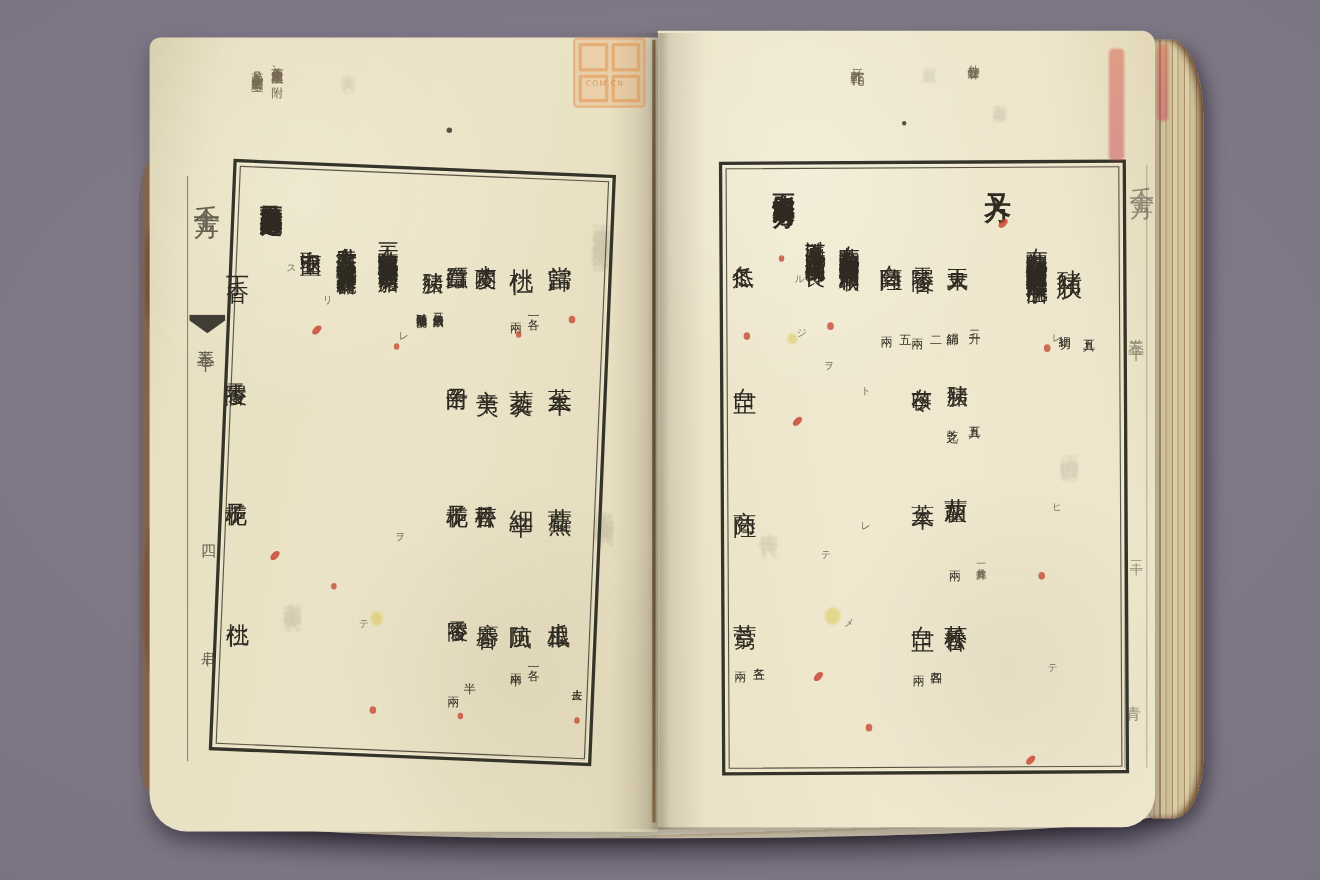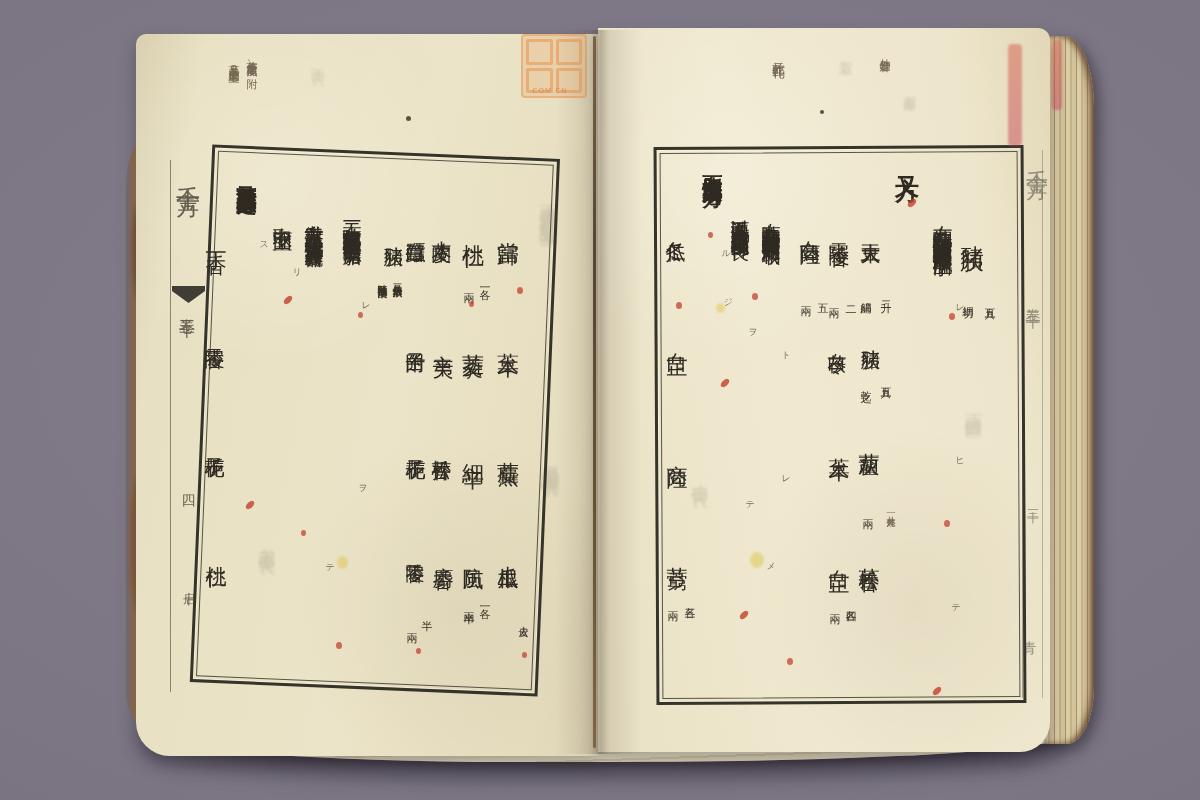--- a/index.html
+++ b/index.html
@@ -51,21 +51,21 @@
   .yellow-stain{background:#d9c240;border-radius:50%;opacity:.45;filter:blur(1.2px);}
   .ink-speck{background:#3f382c;border-radius:50%;opacity:.85;}
   .fishtail{background:#2e2c23;opacity:.9;clip-path:polygon(0 0,100% 0,100% 30%,50% 100%,0 30%);}
   .vline{background:#3a362c;}
   .red-streak{background:linear-gradient(#d8604c,#c84a5e);opacity:.5;filter:blur(1.2px);border-radius:4px;}
   
   #seal{left:521px;top:34px;width:56px;height:54px;background:rgba(233,148,78,.22);
     border:2px solid rgba(226,130,55,.38);border-radius:4px;display:grid;
     grid-template-columns:1fr 1fr;grid-template-rows:1fr 1fr;gap:3px;padding:3px;filter:blur(.4px);}
   #seal .cell{border:3px solid rgba(226,130,55,.45);border-radius:2px;}
-  #seal-text{left:520px;top:87px;width:60px;text-align:center;font-size:7px;letter-spacing:1px;
+  #seal-text{left:520px;top:72px;width:60px;text-align:center;font-size:7px;letter-spacing:1px;
     color:rgba(205,115,50,.6);font-family:"DejaVu Sans","Liberation Sans",sans-serif;}
 </style>
 </head>
 <body>
 
 <div id="stage">
 
   <div id="bottom-stack" class="abs"></div>
   <div id="left-spine" class="abs"></div>
   <div class="abs spine-patch" style="left:132px;top:195px;width:26px;height:112px;background:#7c4f33;opacity:.8;"></div>

